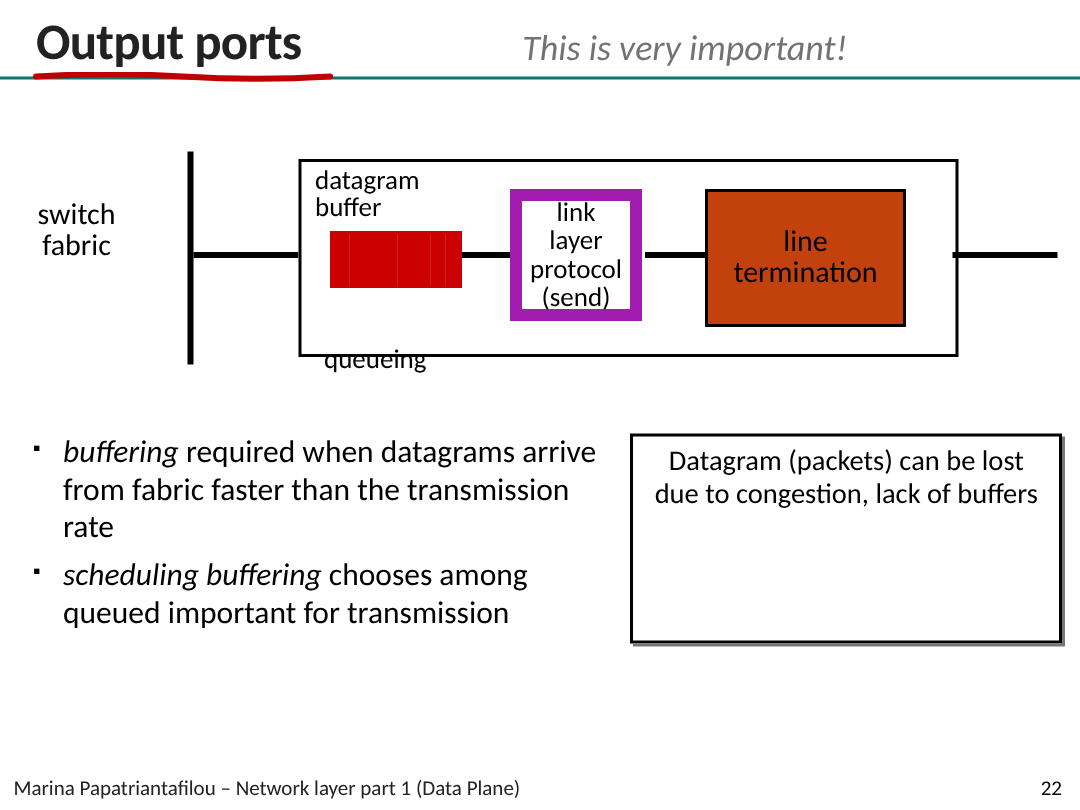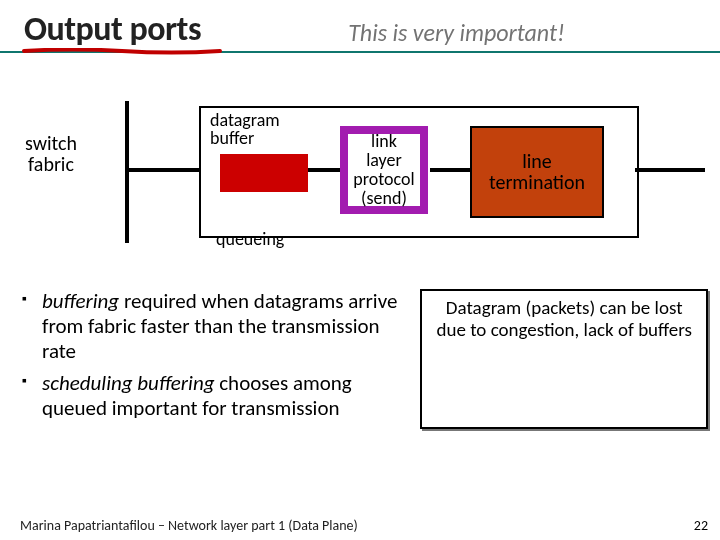--- a/index.html
+++ b/index.html
@@ -199,21 +199,21 @@
   .callout {
     border: 2px solid #000;
     box-shadow: 2px 2px 0 #777;
     font-size: 19px;
     text-align: center;
     padding: 6px 8px;
     line-height: 1.14;
   }
   .footer {
     position: absolute;
-    left: 20px;
+    left: 9px;
     bottom: 6px;
     font-size: 14px;
     color: #222;
   }
   .pagenum {
     position: absolute;
     right: 12px;
     bottom: 6px;
     font-size: 14px;
   }

